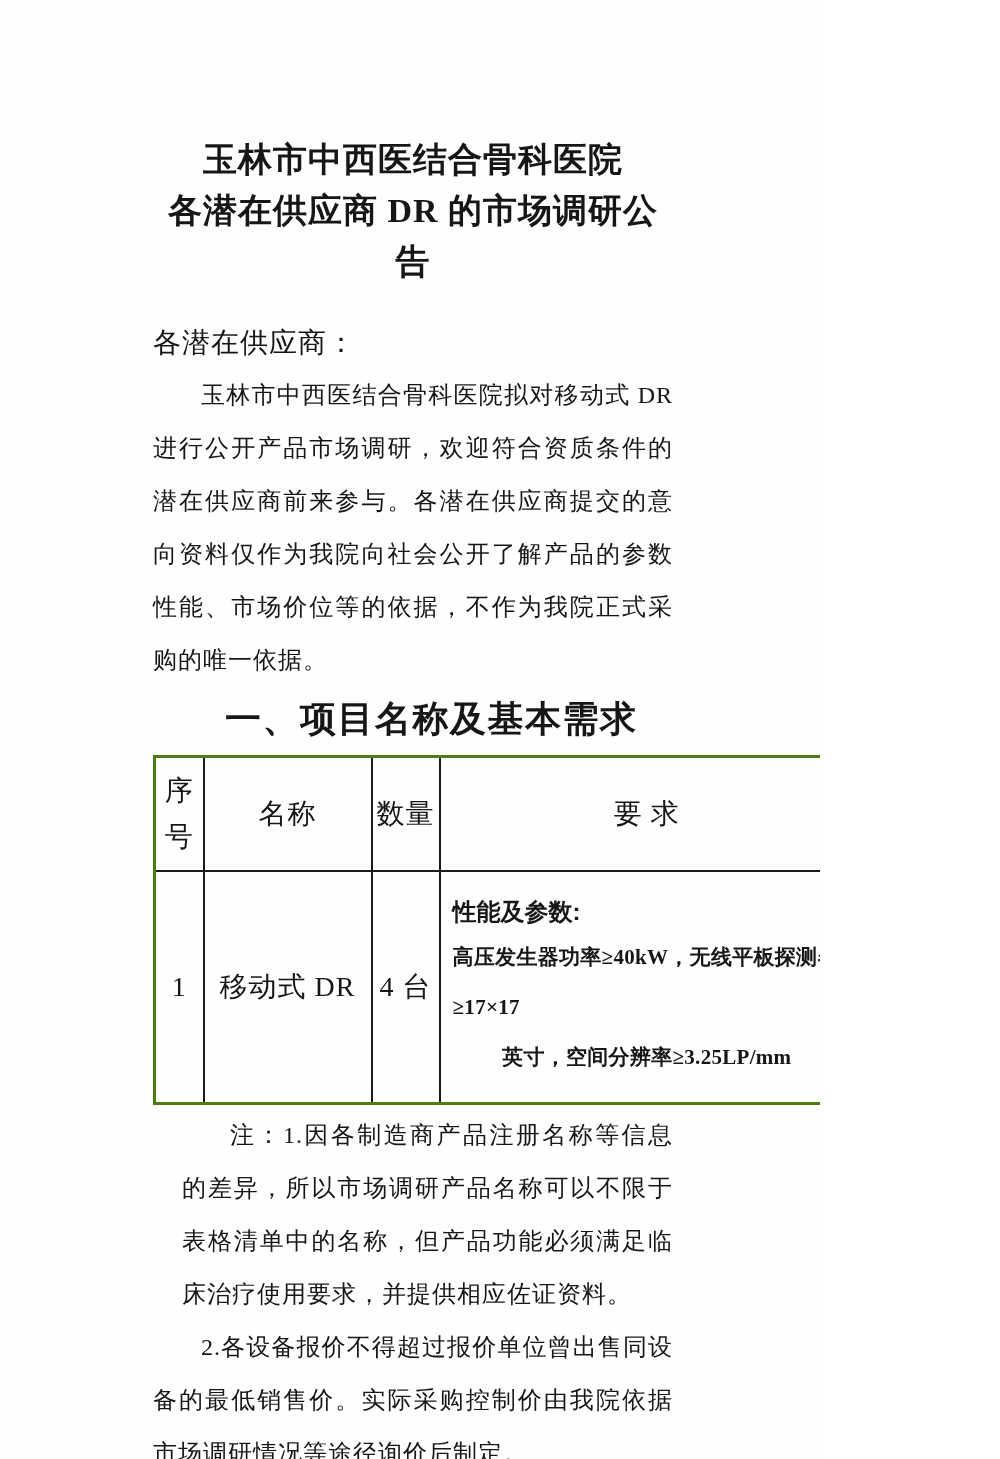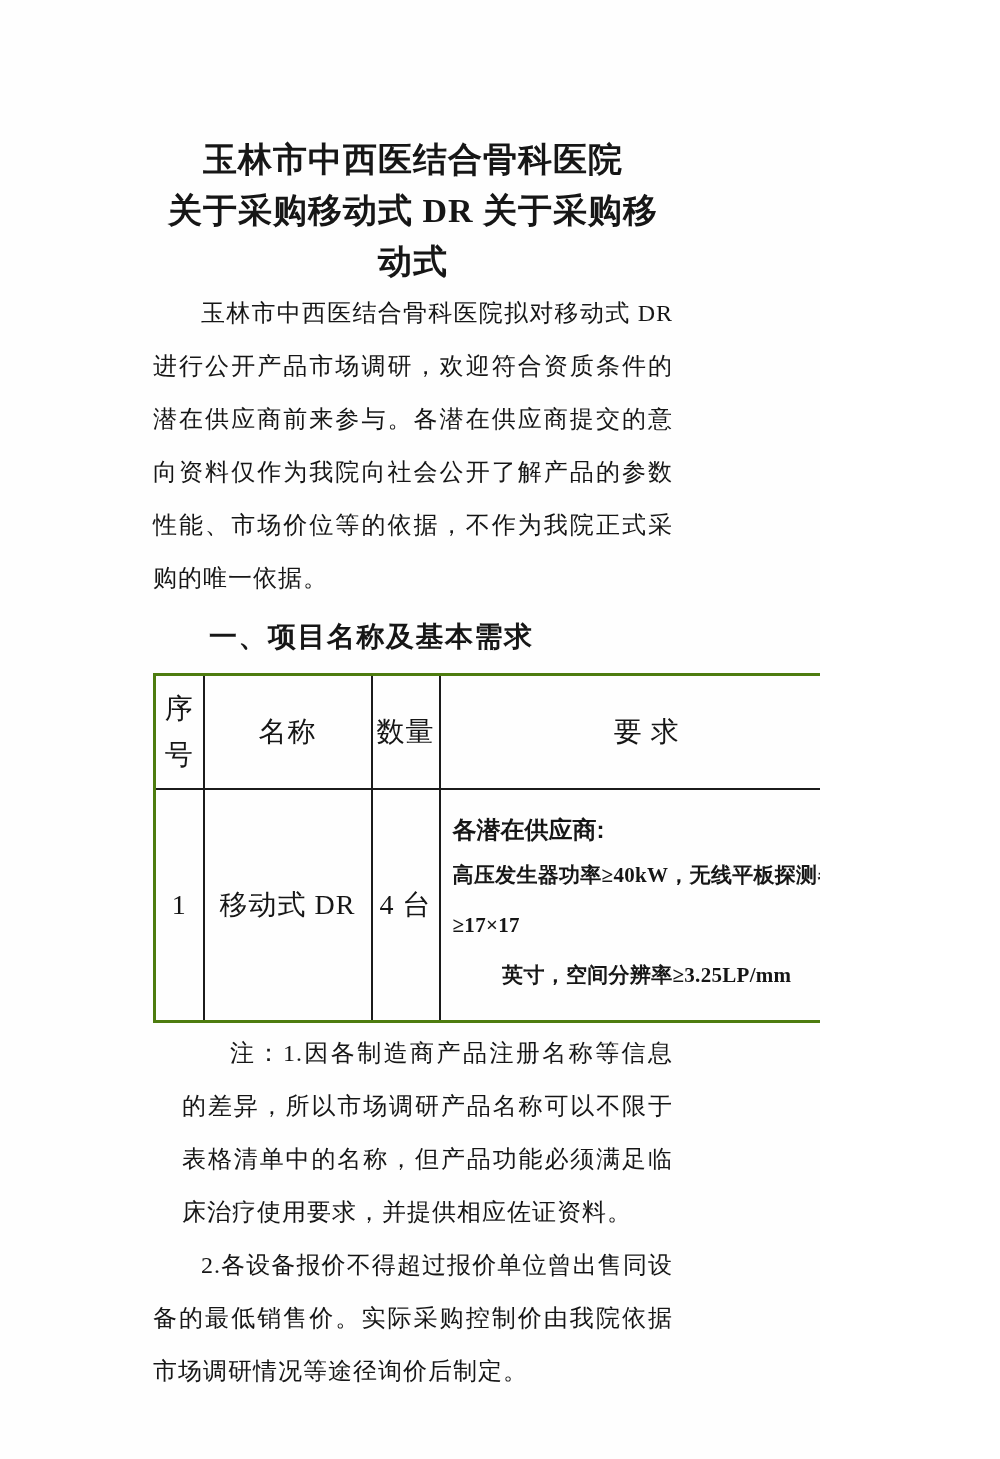--- a/index.html
+++ b/index.html
@@ -34,21 +34,21 @@
   .body-para{
     margin:0;
     font-size:24px;
     line-height:53px;
     text-align:justify;
     text-indent:2em;
     letter-spacing:1px;
   }
   .section-heading{
     margin:5px 0 0 0;
-    font-size:28px;
+    font-size:36px;
     line-height:53px;
     font-weight:700;
     text-indent:2em;
     letter-spacing:1.5px;
     font-family:"Liberation Sans","DejaVu Sans",sans-serif;
   }
   table.req-table{
     margin-top:10px;
     width:700px;
     table-layout:fixed;
@@ -101,23 +101,24 @@
     letter-spacing:4px;
   }
 </style>
 </head>
 <body>
 
 <div class="page">
 
   <h1 class="title">
     <span class="title-line">玉林市中西医结合骨科医院</span>
-    <span class="title-line">关于采购移动式 DR 关于采购移动式</span>
+    <span class="title-line">各潜在供应商 DR 的市场调研公告</span>
   </h1>
 
+  <p class="salutation">各潜在供应商：</p>
 
   <p class="body-para">玉林市中西医结合骨科医院拟对移动式 DR 进行公开产品市场调研，欢迎符合资质条件的潜在供应商前来参与。各潜在供应商提交的意向资料仅作为我院向社会公开了解产品的参数性能、市场价位等的依据，不作为我院正式采购的唯一依据。</p>
 
   <h2 class="section-heading">一、项目名称及基本需求</h2>
 
   <table class="req-table">
     <colgroup>
       <col style="width:49px">
       <col style="width:168px">
       <col style="width:68px">
@@ -130,21 +131,21 @@
         <th>数量</th>
         <th>要 求</th>
       </tr>
     </thead>
     <tbody>
       <tr>
         <td>1</td>
         <td>移动式 DR</td>
         <td>4 台</td>
         <td class="req-cell">
-          <div class="req-title">各潜在供应商:</div>
+          <div class="req-title">性能及参数:</div>
           <div class="req-line">高压发生器功率≥40kW，无线平板探测器≥17×17</div>
           <div class="req-line centered">英寸，空间分辨率≥3.25LP/mm</div>
         </td>
       </tr>
     </tbody>
   </table>
 
   <p class="body-para note">注：1.因各制造商产品注册名称等信息的差异，所以市场调研产品名称可以不限于表格清单中的名称，但产品功能必须满足临床治疗使用要求，并提供相应佐证资料。</p>
   <p class="body-para">2.各设备报价不得超过报价单位曾出售同设备的最低销售价。实际采购控制价由我院依据市场调研情况等途径询价后制定。</p>
 

